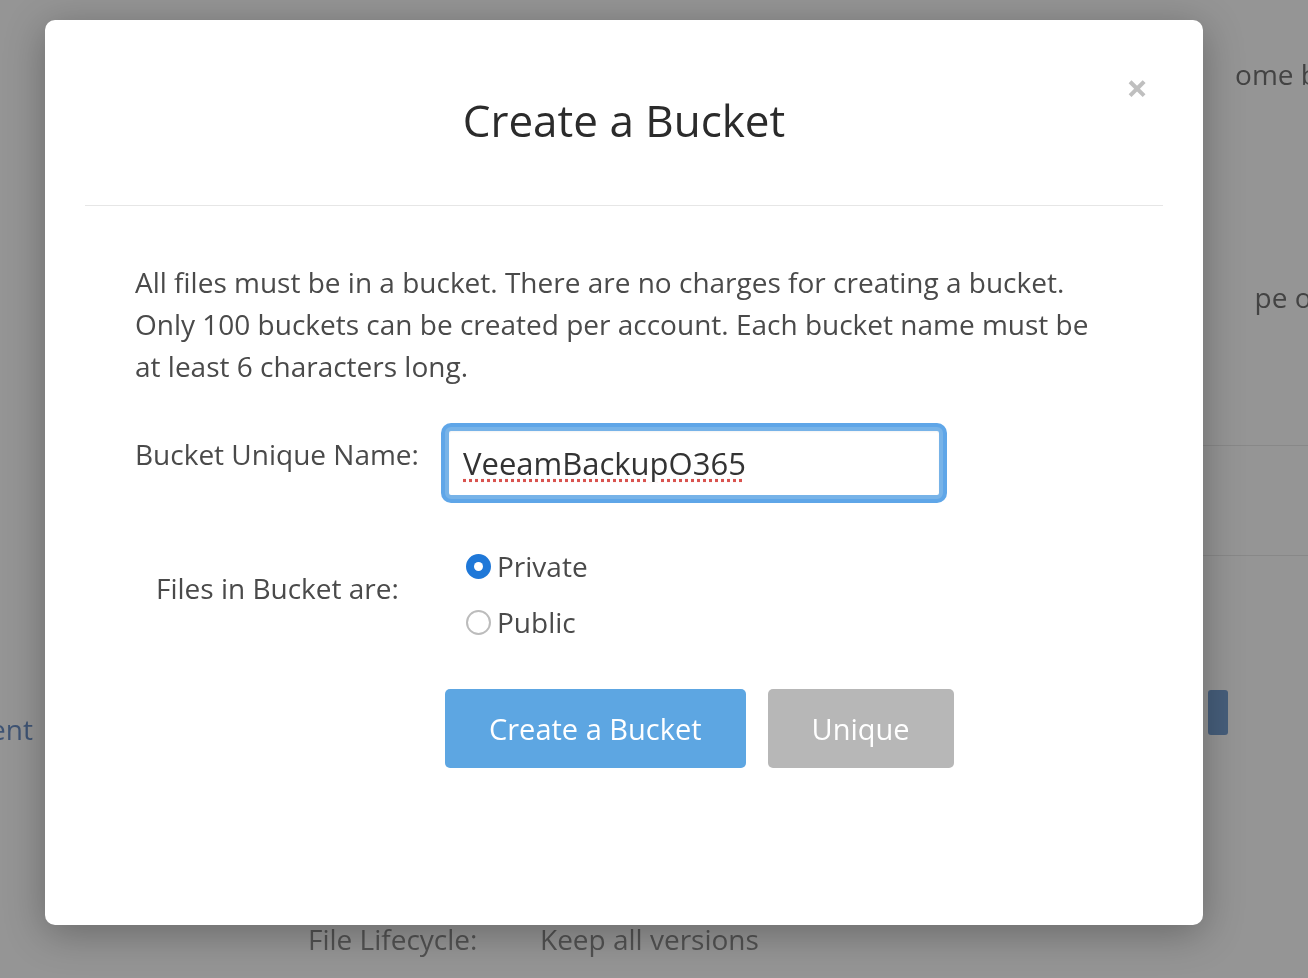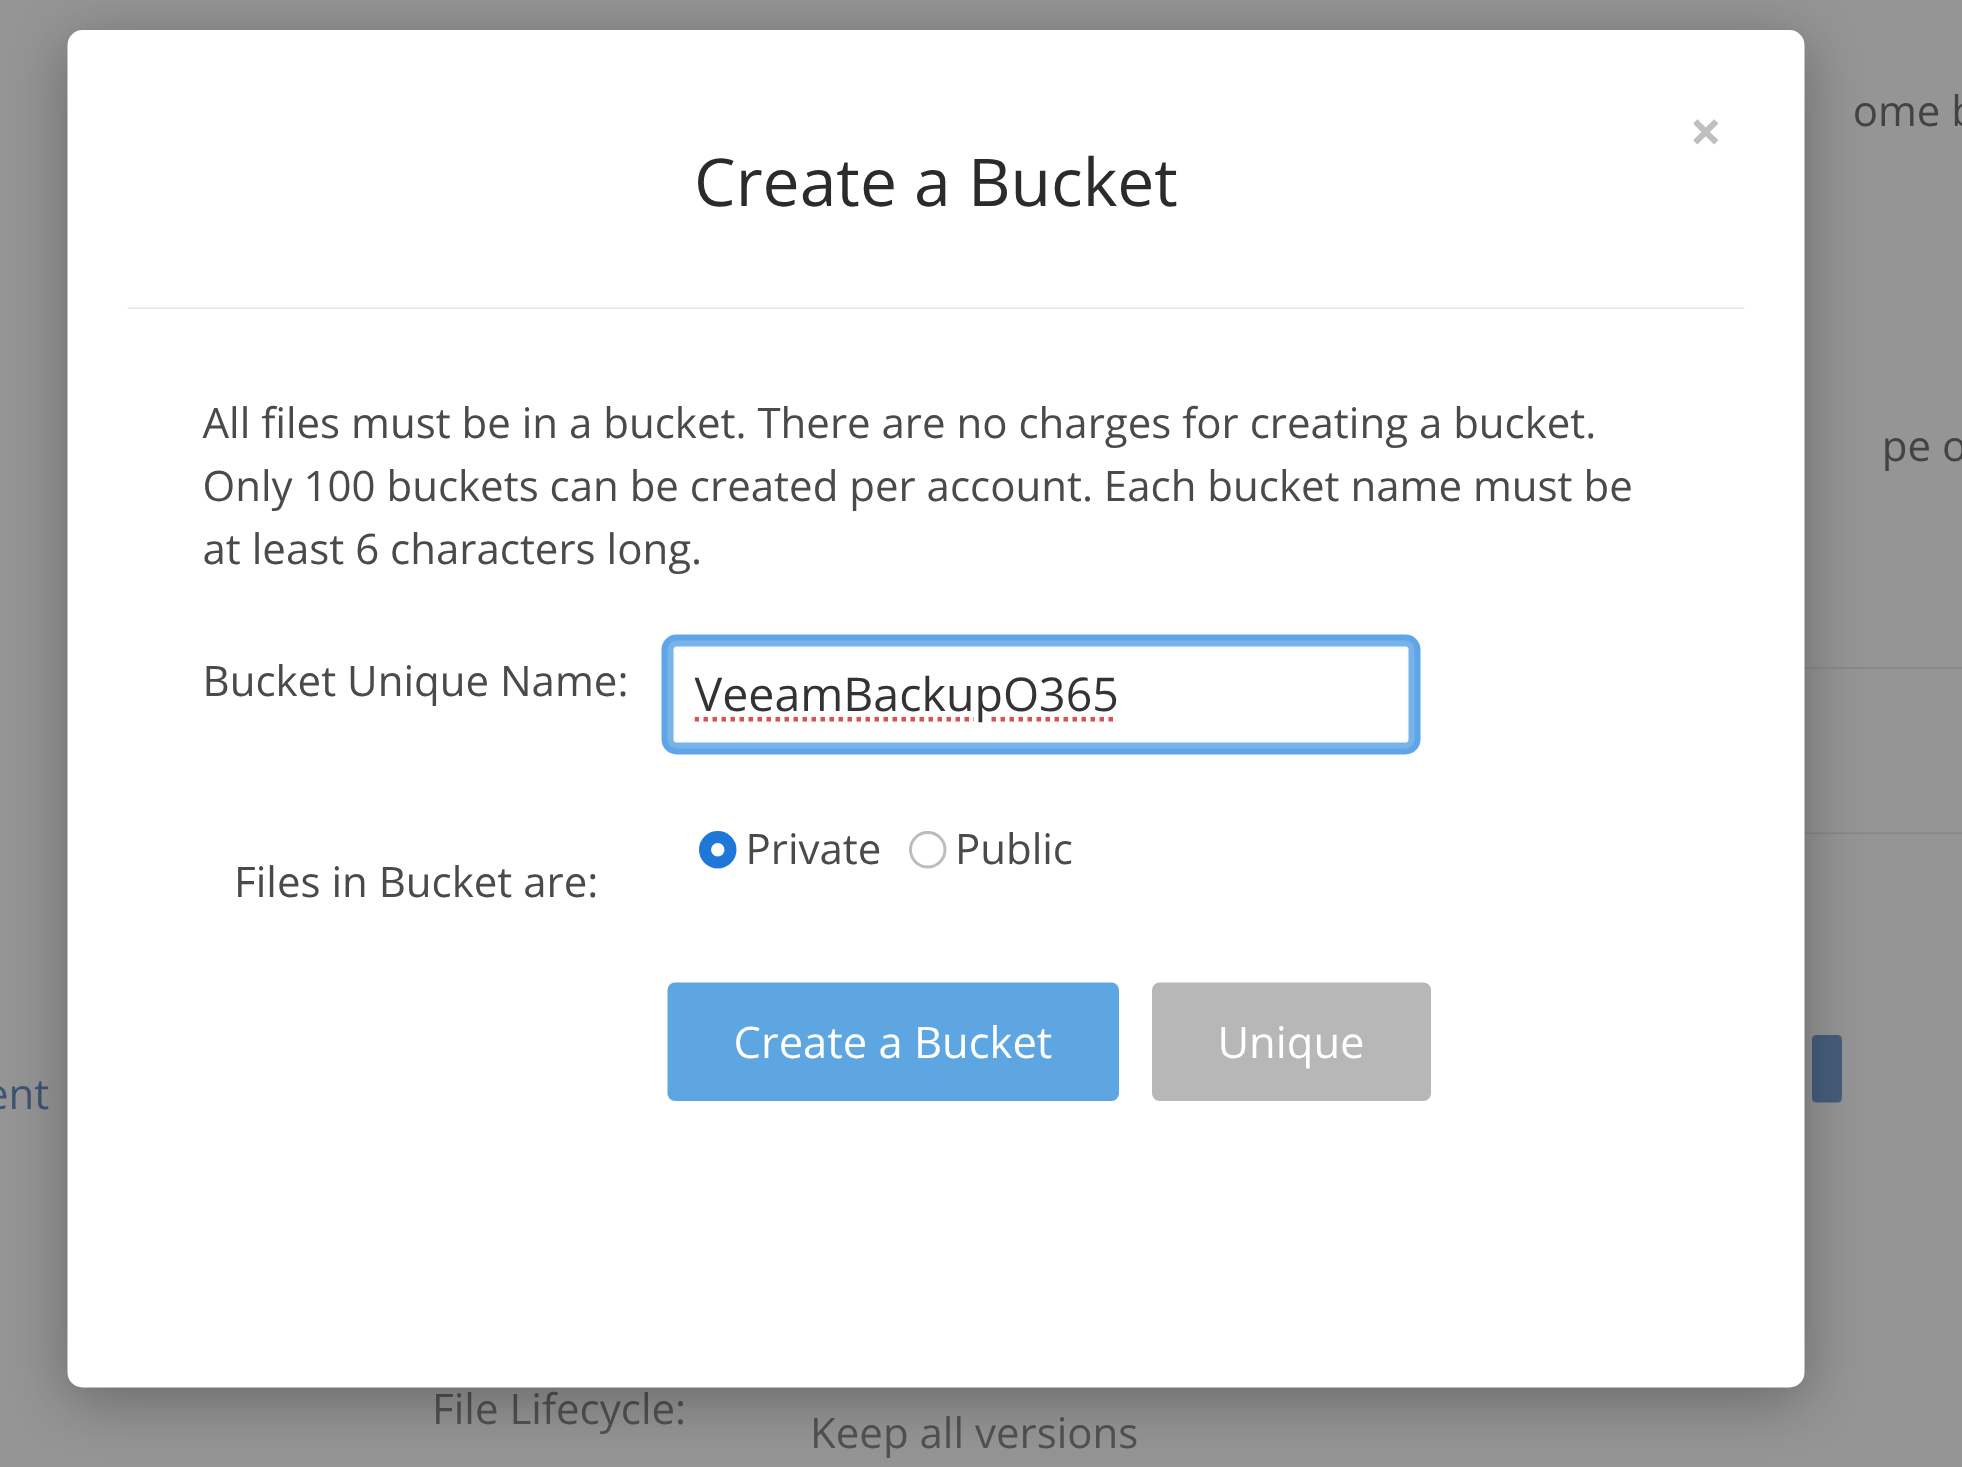--- a/index.html
+++ b/index.html
@@ -26,22 +26,22 @@
     .bg-fragment {
       position: absolute;
       color: #4a4a4a;
       font-size: 28px;
       pointer-events: none;
     }
 
     .bg-frag-1 { top: 55px; right: -10px; color: #333; }
     .bg-frag-3 { top: 278px; right: -15px; color: #333; }
     .bg-frag-5 { top: 710px; left: -10px; color: #2b5aa0; }
-    .bg-frag-7 { bottom: 20px; left: 288px; color: #555; }
-    .bg-frag-8 { bottom: 4px; left: 540px; color: #555; }
+    .bg-frag-7 { bottom: 20px; left: 308px; color: #555; }
+    .bg-frag-8 { bottom: 20px; left: 540px; color: #555; }
     .bg-border-1 {
       position: absolute;
       top: 445px;
       right: 0;
       width: 110px;
       height: 1px;
       background: #ccc;
     }
     .bg-border-2 {
       position: absolute;
@@ -147,20 +147,21 @@
       border-color: #77b3e8;
       text-decoration-line: underline;
       text-decoration-style: dotted;
       text-decoration-color: #d9534f;
       text-underline-offset: 4px;
       font-family: inherit;
     }
 
     .radio-group {
       display: flex;
+      flex-direction: column;
       gap: 18px;
     }
 
     .radio-option {
       display: flex;
       align-items: center;
       gap: 6px;
       font-size: 28px;
       color: #4a4a4a;
       cursor: pointer;

